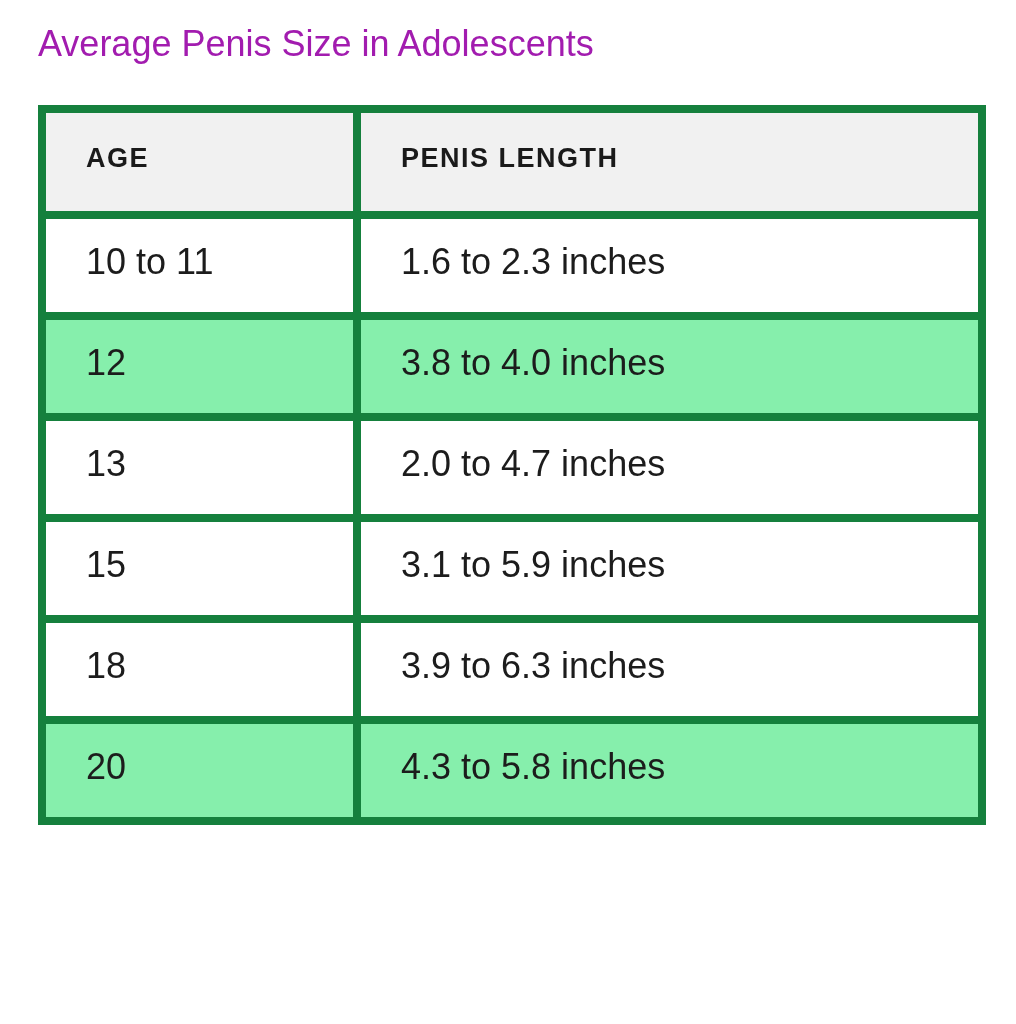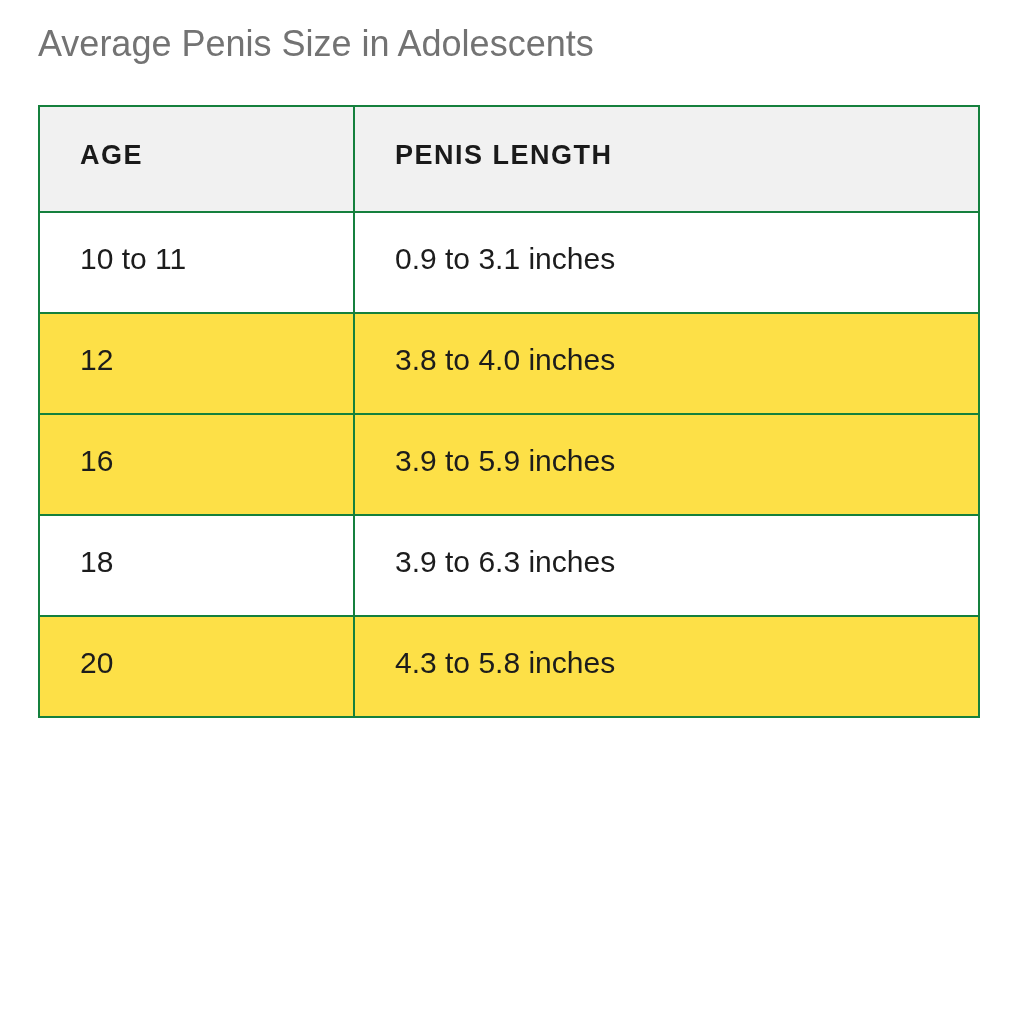--- a/index.html
+++ b/index.html
@@ -16,56 +16,56 @@
     overflow: hidden;
     box-sizing: border-box;
   }
   .page-title {
     margin: 0;
     padding: 24px 0 0 38px;
     font-size: 36px;
     line-height: 1.1;
     font-weight: 400;
     letter-spacing: 0px;
-    color: #737373;
+    color: #a21caf;
   }
   table.size-table {
     border-collapse: collapse;
     margin: 41px 0 0 38px;
     width: 940px;
     table-layout: fixed;
   }
   table.size-table th,
   table.size-table td {
-    border: 2px solid #15803d;
+    border: 8px solid #15803d;
     text-align: left;
     vertical-align: middle;
     padding: 0 20px 6px 40px;
     box-sizing: border-box;
   }
   table.size-table col.col-age { width: 315px; }
   table.size-table col.col-length { width: 625px; }
   table.size-table th {
     height: 106px;
     font-size: 27px;
     font-weight: 700;
     letter-spacing: 1.5px;
     text-transform: uppercase;
     background: #f1f1f1;
     color: #1a1a1a;
   }
   table.size-table td {
     height: 101px;
-    font-size: 30px;
+    font-size: 36px;
     font-weight: 400;
     color: #1c1c1c;
     background: #ffffff;
   }
   table.size-table tr.alt td {
-    background: #fde047;
+    background: #86efac;
   }
 </style>
 </head>
 <body>
 
 <div class="page">
 
   <h1 class="page-title">Average Penis Size in Adolescents</h1>
 
   <table class="size-table">
@@ -75,29 +75,33 @@
     </colgroup>
     <thead>
       <tr>
         <th>AGE</th>
         <th>PENIS LENGTH</th>
       </tr>
     </thead>
     <tbody>
       <tr>
         <td>10 to 11</td>
-        <td>0.9 to 3.1 inches</td>
+        <td>1.6 to 2.3 inches</td>
       </tr>
       <tr class="alt">
         <td>12</td>
         <td>3.8 to 4.0 inches</td>
       </tr>
-      <tr class="alt">
-        <td>16</td>
-        <td>3.9 to 5.9 inches</td>
+      <tr>
+        <td>13</td>
+        <td>2.0 to 4.7 inches</td>
+      </tr>
+      <tr>
+        <td>15</td>
+        <td>3.1 to 5.9 inches</td>
       </tr>
       <tr>
         <td>18</td>
         <td>3.9 to 6.3 inches</td>
       </tr>
       <tr class="alt">
         <td>20</td>
         <td>4.3 to 5.8 inches</td>
       </tr>
     </tbody>

